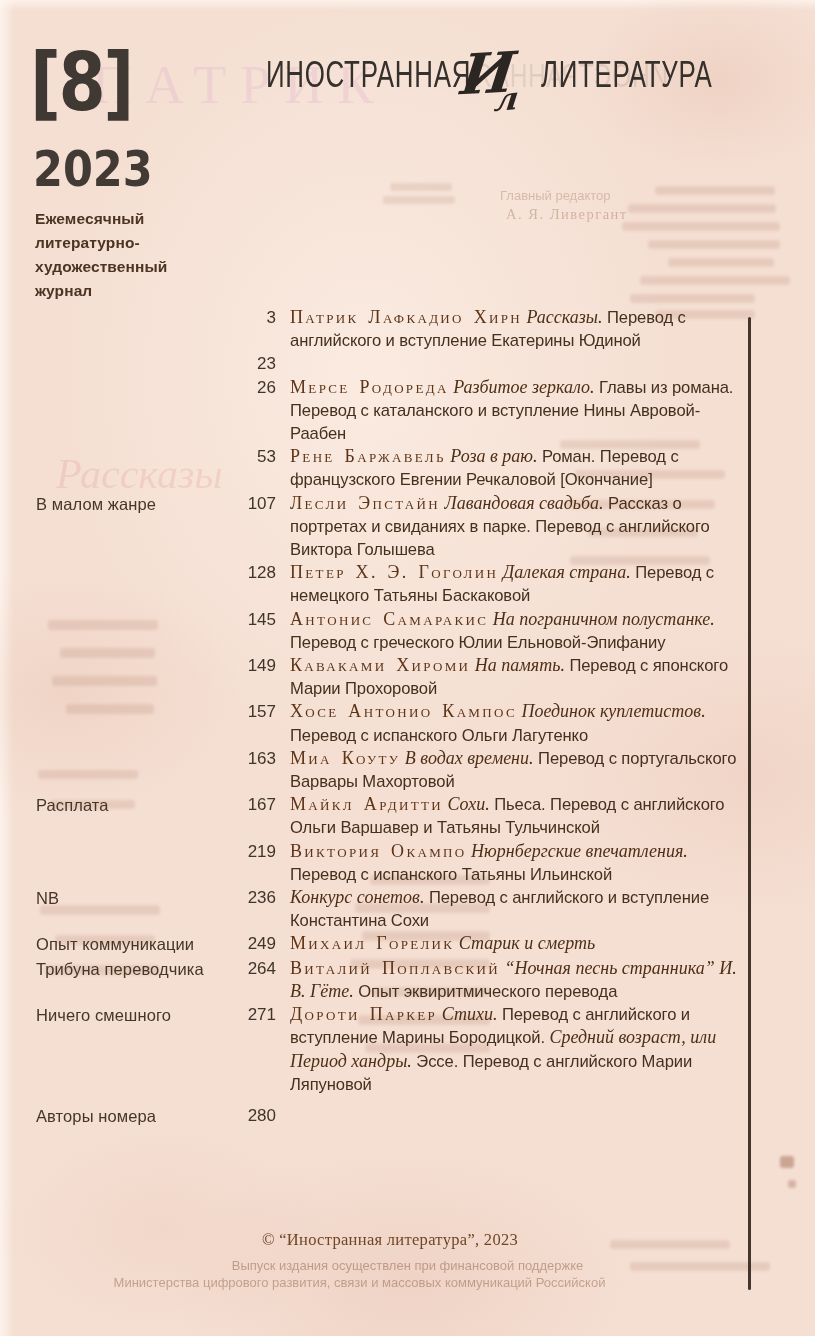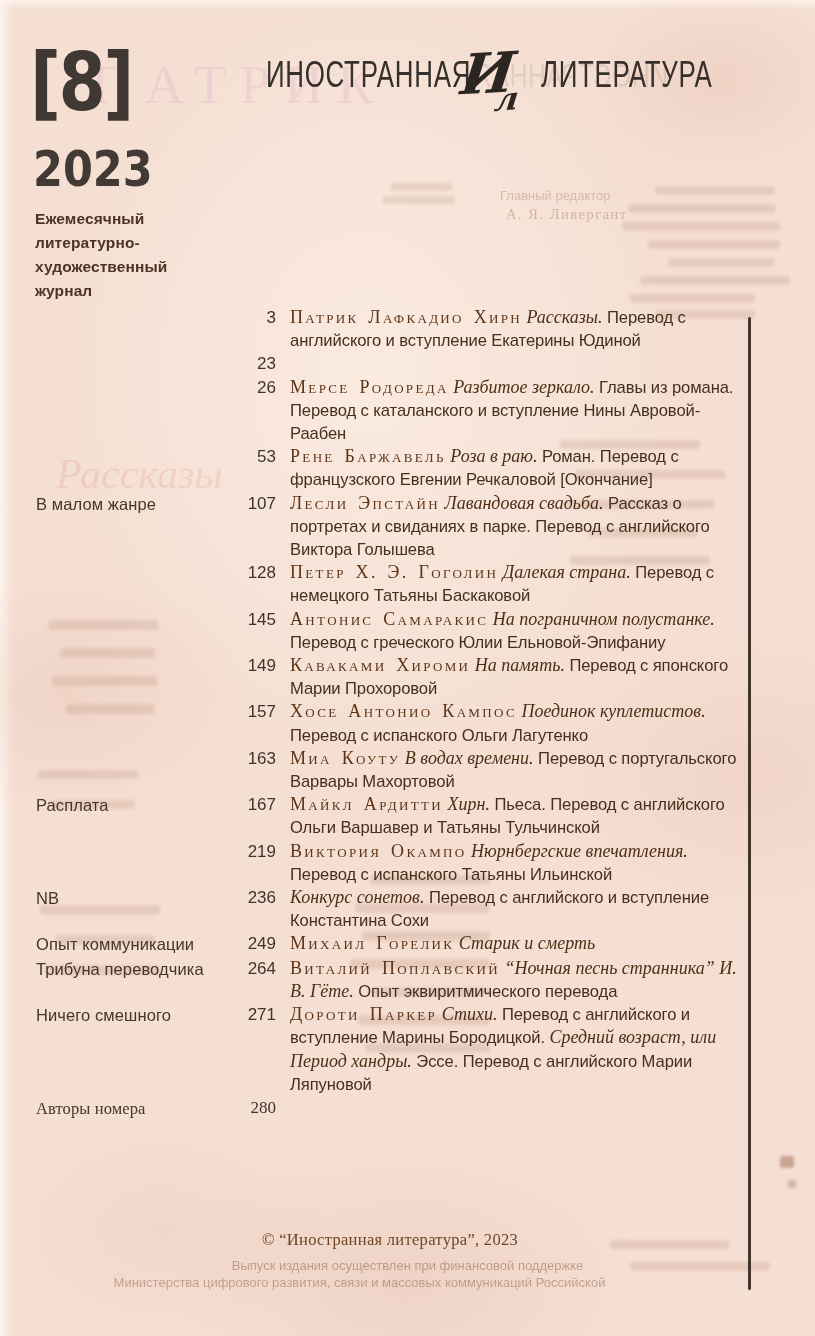--- a/index.html
+++ b/index.html
@@ -61,21 +61,21 @@
     position:absolute;left:33px;top:40px;
     font-family:"DejaVu Serif",serif;font-style:italic;font-weight:700;
     font-size:32px;color:#2b2622;transform:skewX(-12deg) rotate(-5deg);
   }
 
   
   #toc{
     left:36px;top:306px;width:714px;line-height:23.2px;
   }
   .toc-row{display:grid;grid-template-columns:200px 40px 474px;align-items:start;}
-  .toc-row.gap-top{font-family:Liberation Serif, serif;}
+  .toc-row.gap-top{margin-top:8px;}
   .lbl{font-size:16.5px;color:#453626;letter-spacing:.1px;padding-top:1px;}
   .num{text-align:right;font-size:17px;color:#3e352b;}
   .txt{
     padding-left:14px;font-family:"Liberation Serif",serif;
     font-size:18px;color:#4a3322;
   }
   .seg-a{
     font-variant:small-caps;letter-spacing:.13em;word-spacing:3px;color:#5e3417;
   }
   .seg-i{font-style:italic;color:#4e2f16;}
@@ -239,21 +239,21 @@
       <div class="txt"><span class="seg-a">Хосе Антонио Кампос</span> <span class="seg-i">Поединок куплетистов.</span> <span class="seg-p">Перевод с испанского Ольги Лагутенко</span> </div>
     </div>
     <div class="toc-row">
       <div class="lbl"></div>
       <div class="num">163</div>
       <div class="txt"><span class="seg-a">Миа Коуту</span> <span class="seg-i">В водах времени.</span> <span class="seg-p">Перевод с португальского Варвары Махортовой</span> </div>
     </div>
     <div class="toc-row">
       <div class="lbl">Расплата</div>
       <div class="num">167</div>
-      <div class="txt"><span class="seg-a">Майкл Ардитти</span> <span class="seg-i">Хирн.</span> <span class="seg-p">Пьеса. Перевод с английского Ольги Варшавер и Татьяны Тульчинской</span> </div>
+      <div class="txt"><span class="seg-a">Майкл Ардитти</span> <span class="seg-i">Сохи.</span> <span class="seg-p">Пьеса. Перевод с английского Ольги Варшавер и Татьяны Тульчинской</span> </div>
     </div>
     <div class="toc-row">
       <div class="lbl"></div>
       <div class="num">219</div>
       <div class="txt"><span class="seg-a">Виктория Окампо</span> <span class="seg-i">Нюрнбергские впечатления.</span> <span class="seg-p">Перевод с испанского Татьяны Ильинской</span> </div>
     </div>
     <div class="toc-row">
       <div class="lbl">NB</div>
       <div class="num">236</div>
       <div class="txt"><span class="seg-i">Конкурс сонетов.</span> <span class="seg-p">Перевод с английского и вступление Константина Сохи</span> </div>

